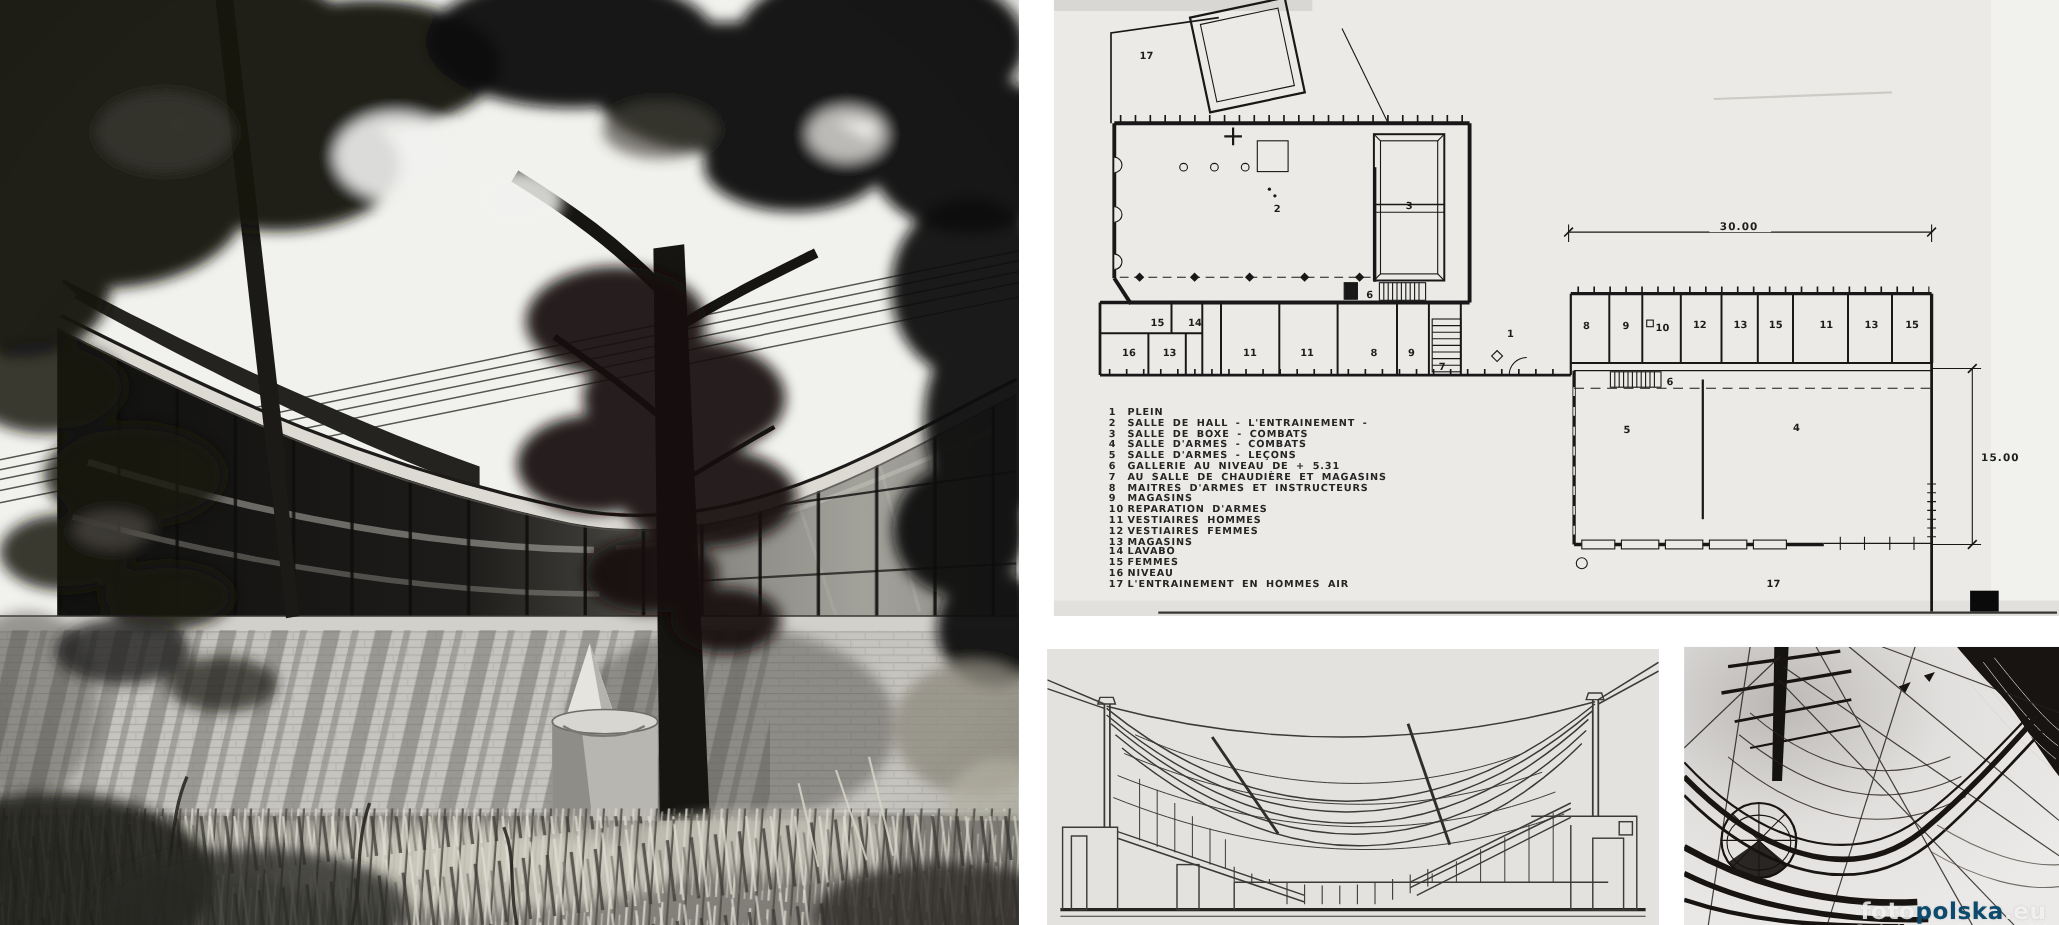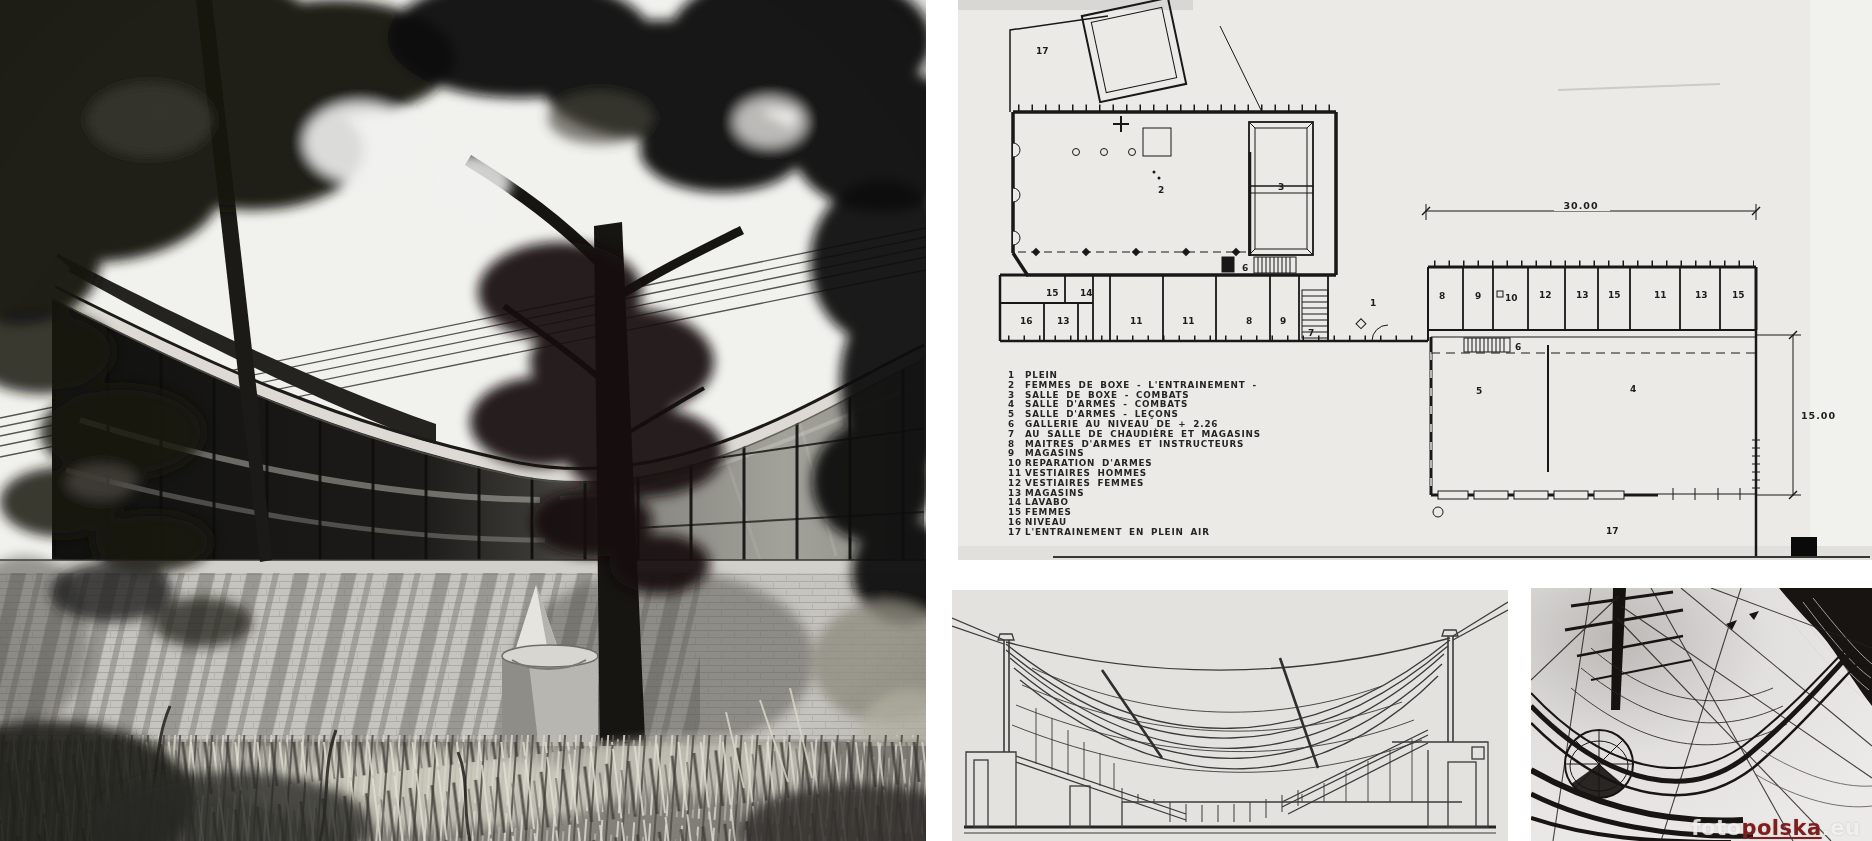--- a/index.html
+++ b/index.html
@@ -21,21 +21,21 @@
   
   .pl-num{font-family:"DejaVu Sans",sans-serif;font-size:9px;font-weight:bold;fill:#1d1d1d;}
   .pl-dim{font-family:"DejaVu Sans",sans-serif;font-size:9.5px;font-weight:bold;fill:#1d1d1d;letter-spacing:1px;}
 
   
   .watermark{position:absolute;right:8px;bottom:-9px;text-align:center;line-height:1;
              font-family:"DejaVu Sans",sans-serif;font-weight:bold;pointer-events:none;}
   .wm-line1{font-size:21px;letter-spacing:.5px;
             text-shadow:0 0 2px rgba(120,120,120,.35);}
   .wm-foto,.wm-eu{color:rgba(248,248,248,.82);margin-top:48px;}
-  .wm-polska{color:#7f1d1d;text-decoration:underline;}
+  .wm-polska{color:#0c4a6e;}
   .wm-line2{margin-top:1px;font-size:10.5px;font-weight:bold;letter-spacing:3px;color:rgba(245,245,245,.6);}
 </style>
 </head>
 <body>
 
 <div class="stage">
 
   <div class="panel" id="photo-panel">
     <svg width="926" height="841" viewBox="0 0 926 841">
       <defs>
@@ -389,37 +389,37 @@
       </g>
     </svg>
 
     <div class="legend">
       <div class="lg-row">
           <span class="lg-num">1</span>
           <span>PLEIN</span>
         </div>
       <div class="lg-row">
           <span class="lg-num">2</span>
-          <span>FEMMES DE BOXE - L'ENTRAINEMENT -</span>
+          <span>SALLE DE HALL - L'ENTRAINEMENT -</span>
         </div>
       <div class="lg-row">
           <span class="lg-num">3</span>
           <span>SALLE DE BOXE - COMBATS</span>
         </div>
       <div class="lg-row">
           <span class="lg-num">4</span>
           <span>SALLE D'ARMES - COMBATS</span>
         </div>
       <div class="lg-row">
           <span class="lg-num">5</span>
           <span>SALLE D'ARMES - LEÇONS</span>
         </div>
       <div class="lg-row">
           <span class="lg-num">6</span>
-          <span>GALLERIE AU NIVEAU DE + 2.26</span>
+          <span>GALLERIE AU NIVEAU DE + 5.31</span>
         </div>
       <div class="lg-row">
           <span class="lg-num">7</span>
           <span>AU SALLE DE CHAUDIÈRE ET MAGASINS</span>
         </div>
       <div class="lg-row">
           <span class="lg-num">8</span>
           <span>MAITRES D'ARMES ET INSTRUCTEURS</span>
         </div>
       <div class="lg-row">
@@ -449,21 +449,21 @@
       <div class="lg-row">
           <span class="lg-num">15</span>
           <span>FEMMES</span>
         </div>
       <div class="lg-row">
           <span class="lg-num">16</span>
           <span>NIVEAU</span>
         </div>
       <div class="lg-row">
           <span class="lg-num">17</span>
-          <span>L'ENTRAINEMENT EN PLEIN AIR</span>
+          <span>L'ENTRAINEMENT EN HOMMES AIR</span>
         </div>
     </div>
   </div>
 
   <div class="panel" id="section-panel">
     <svg width="556" height="251" viewBox="0 0 556 251">
       <rect width="556" height="251" fill="#e3e2df"></rect>
       <g stroke="#3a3a38" stroke-width="1.3" fill="none">
 
         <line x1="12" y1="237" x2="544" y2="237" stroke-width="3" stroke="#242422"></line>

